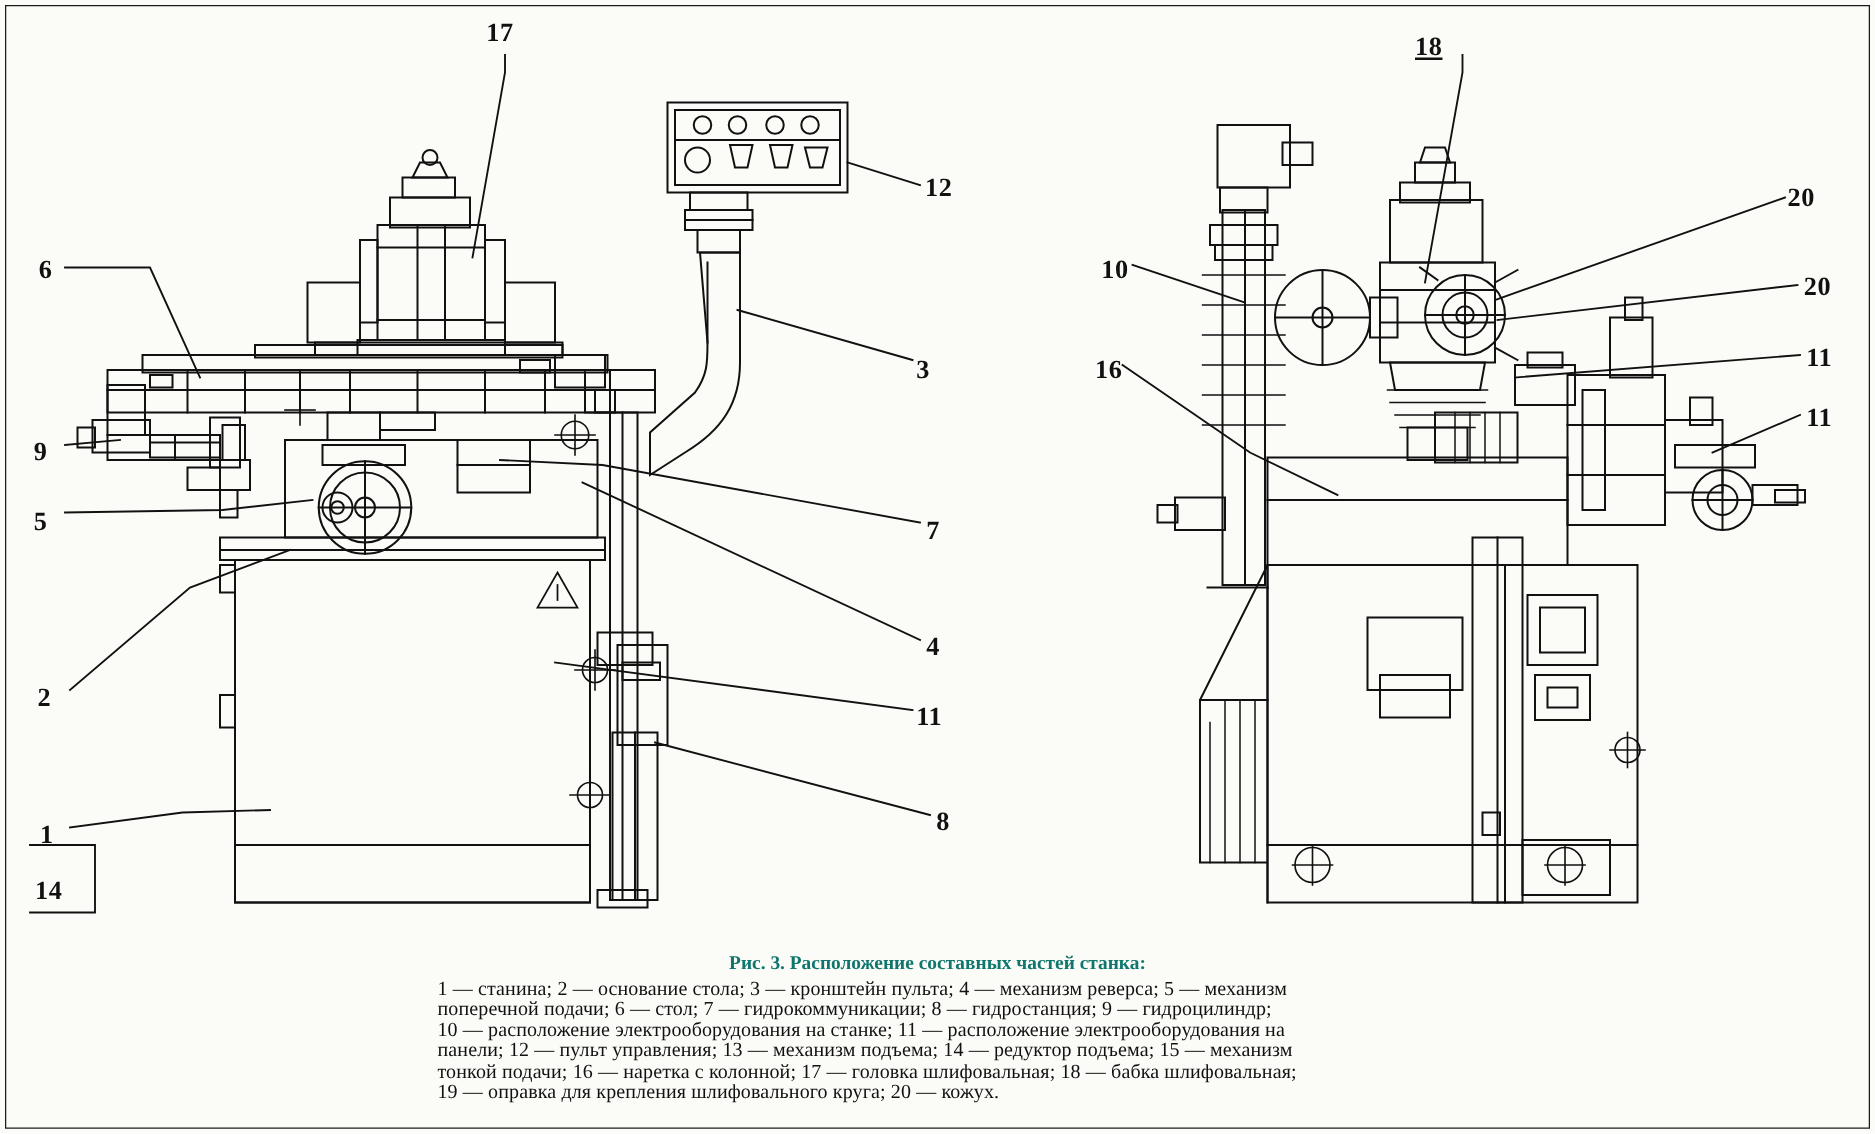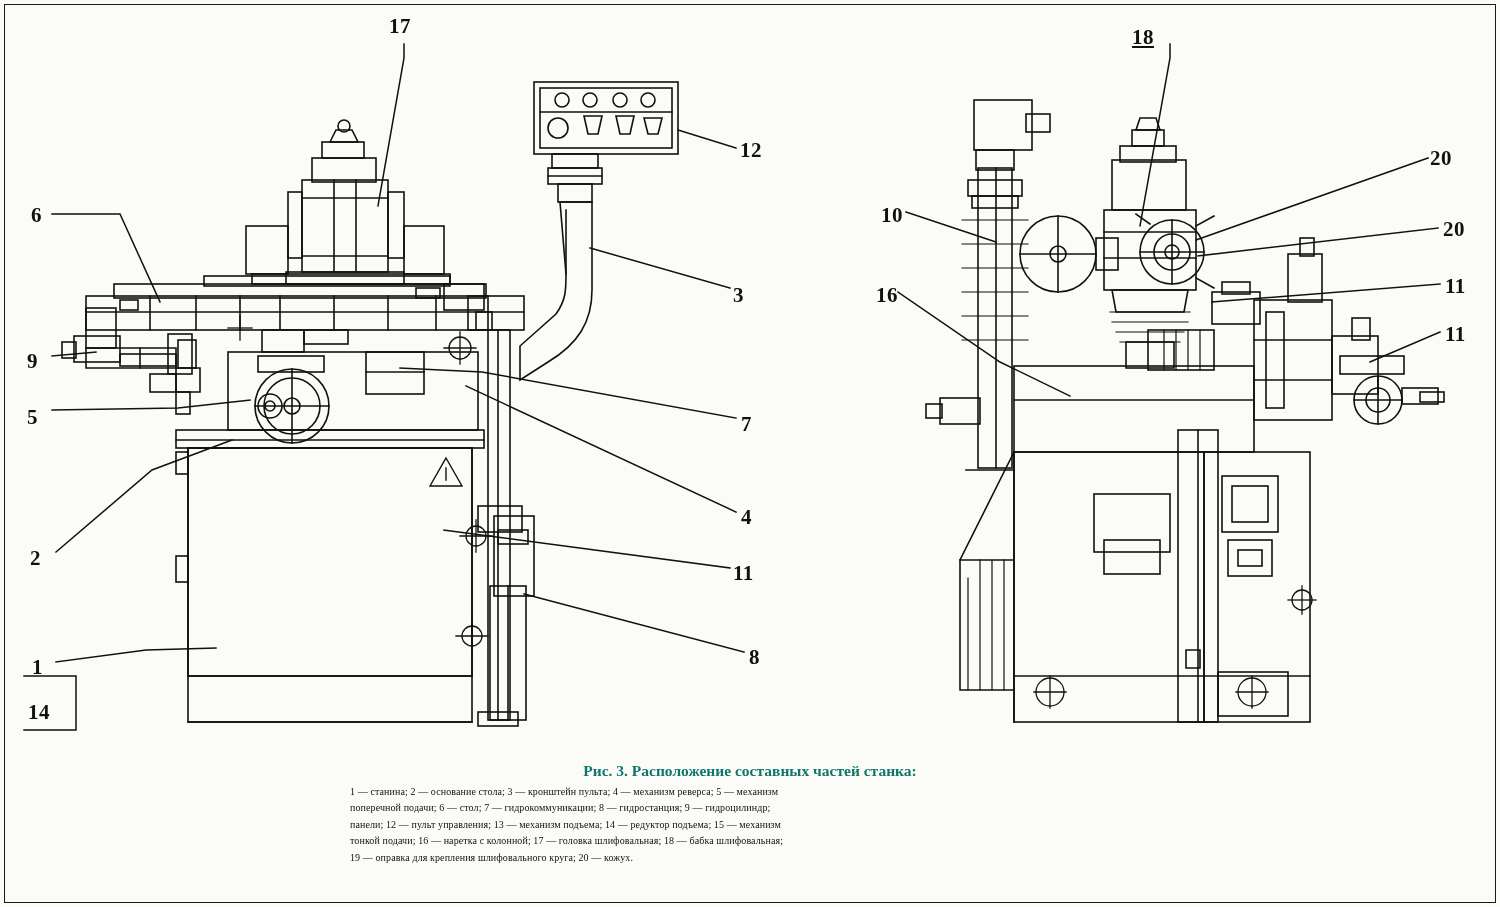--- a/index.html
+++ b/index.html
@@ -52,21 +52,21 @@
     font-size: 15.5px;
     font-weight: 700;
     color: #0f766e;
   }
   .legend {
     position: absolute;
     left: 350px;
     top: 784px;
     width: 810px;
     font-family: "Liberation Serif", serif;
-    font-size: 10px;
+    font-size: 16px;
     line-height: 16.4px;
     color: #111;
     text-align: justify;
     letter-spacing: 0.1px;
   }
   .legend .ln {
     display: block;
     white-space: nowrap;
   }
   .legend .ln.last { text-align: left; }
@@ -366,18 +366,19 @@
   <div class="callout-num" style="left:733px; top:561px;">11</div>
   <div class="callout-num" style="left:749px; top:645px;">8</div>
   <div class="callout-num" style="left:32px; top:655px;">1</div>
   <div class="callout-num" style="left:28px; top:700px;">14</div>
 
   <div class="caption">Рис. 3. Расположение составных частей станка:</div>
 
   <div class="legend">
     <span class="ln">1 — станина; 2 — основание стола; 3 — кронштейн пульта; 4 — механизм реверса; 5 — механизм</span>
     <span class="ln">поперечной подачи; 6 — стол; 7 — гидрокоммуникации; 8 — гидростанция; 9 — гидроцилиндр;</span>
+    <span class="ln">10 — расположение электрооборудования на станке; 11 — расположение электрооборудования на</span>
     <span class="ln">панели; 12 — пульт управления; 13 — механизм подъема; 14 — редуктор подъема; 15 — механизм</span>
     <span class="ln">тонкой подачи; 16 — наретка с колонной; 17 — головка шлифовальная; 18 — бабка шлифовальная;</span>
     <span class="ln last">19 — оправка для крепления шлифовального круга; 20 — кожух.</span>
   </div>
 
 </div>
 
 </body></html>

